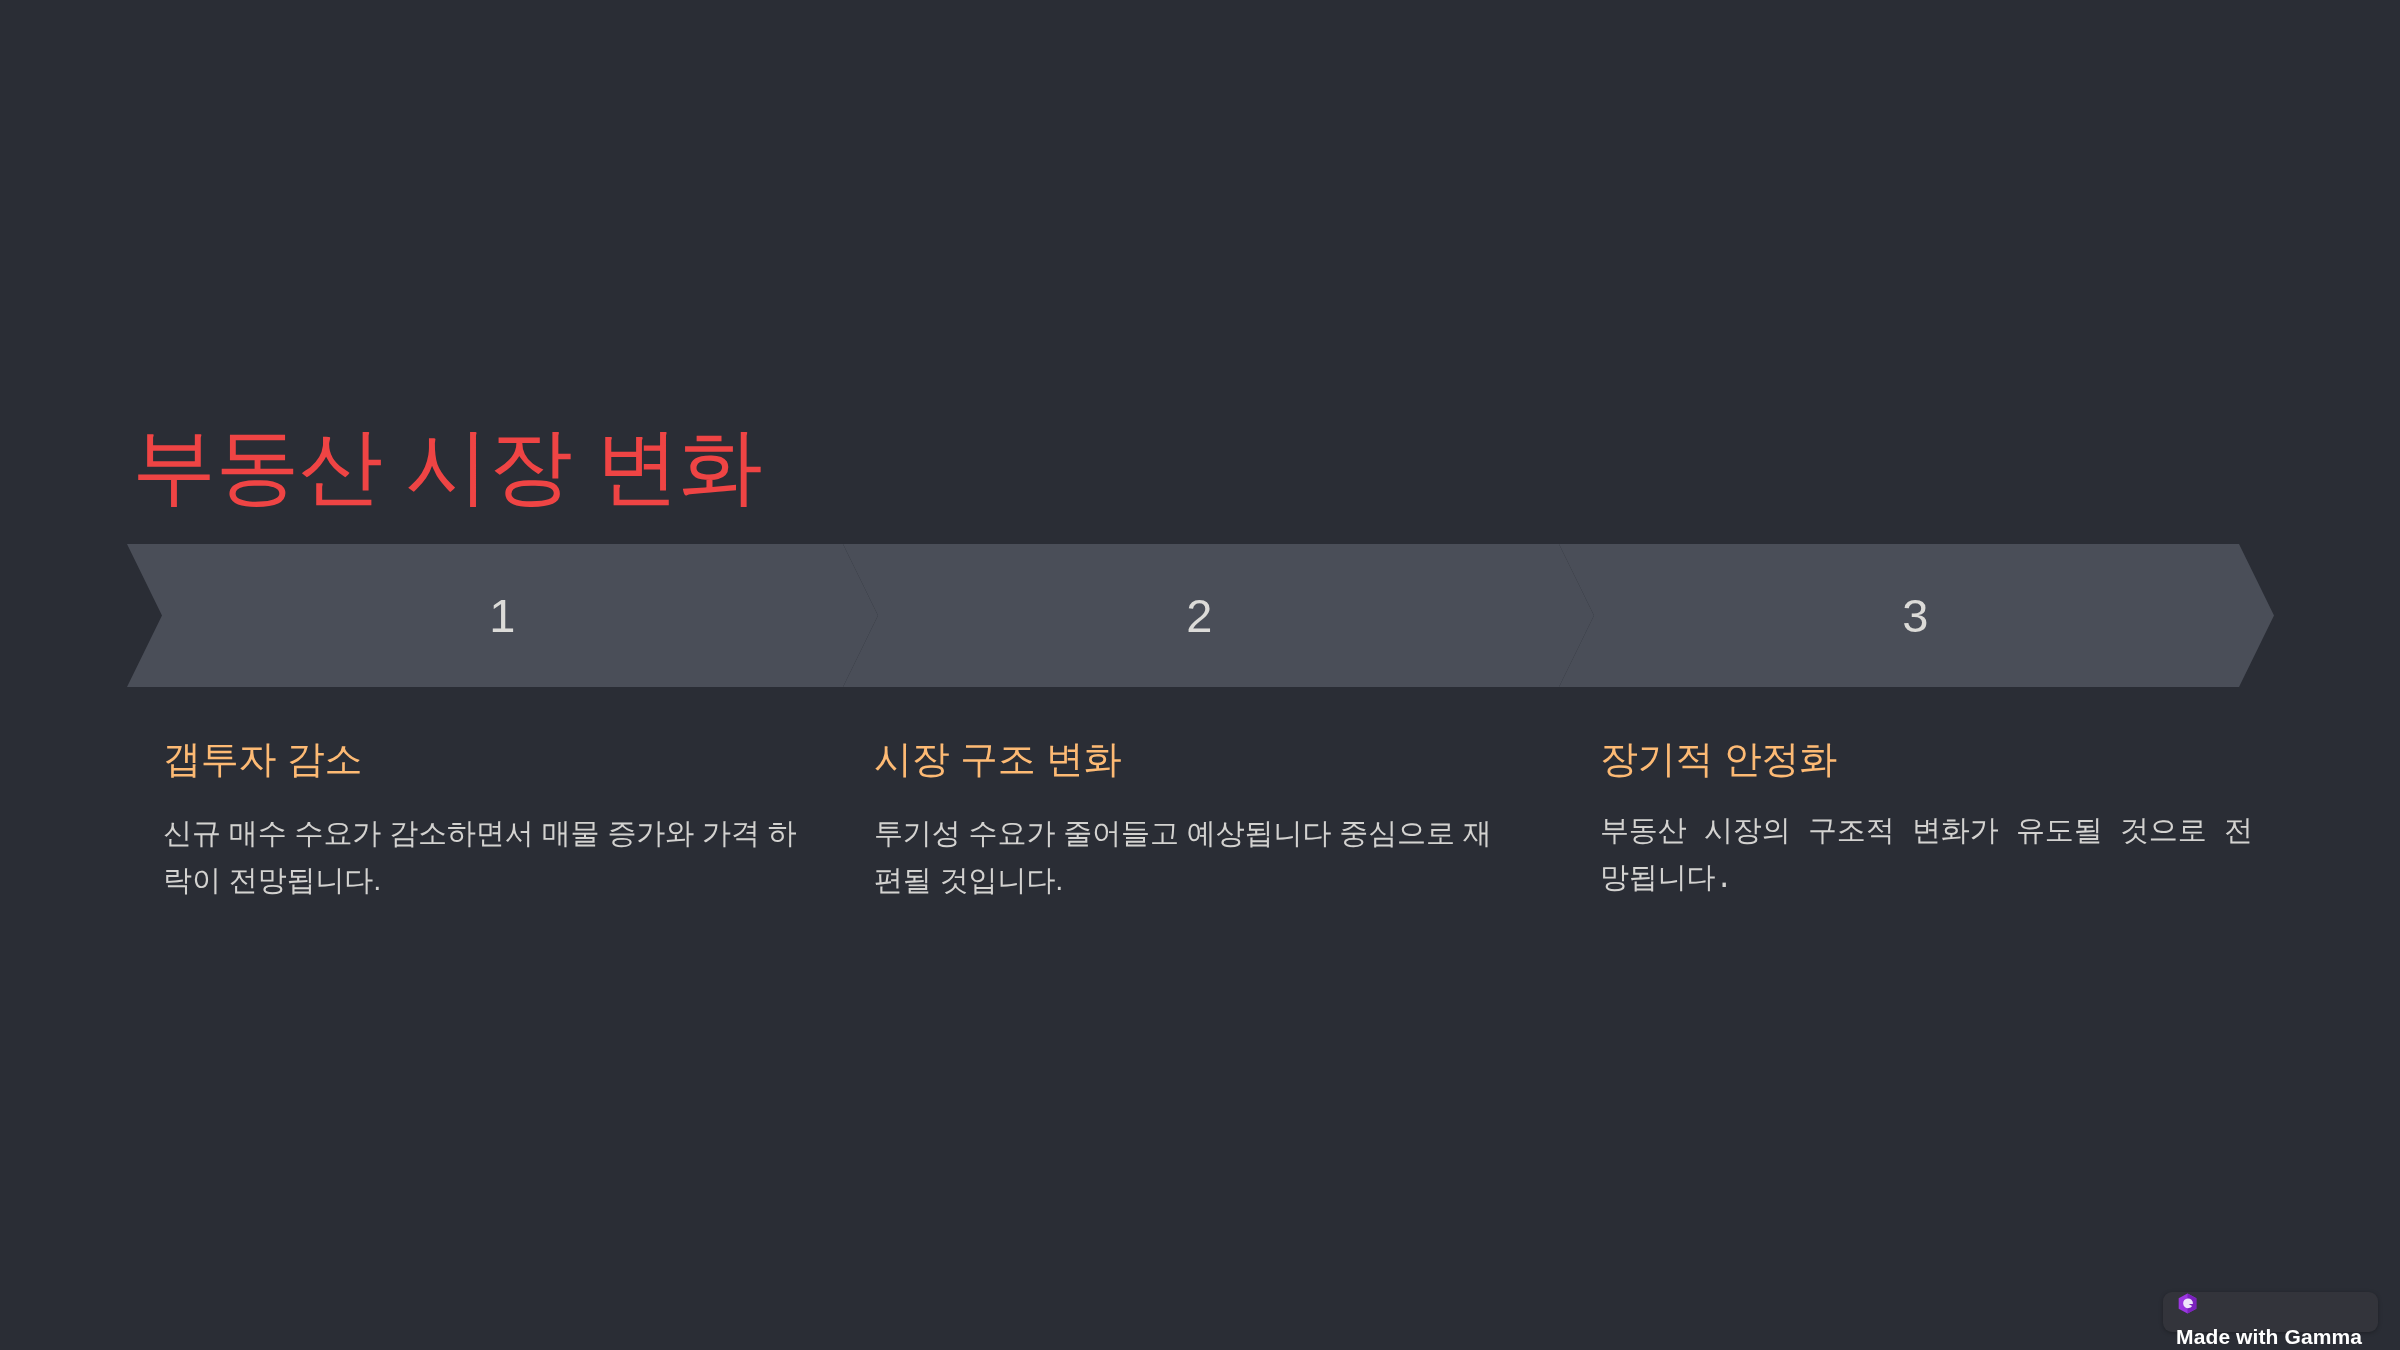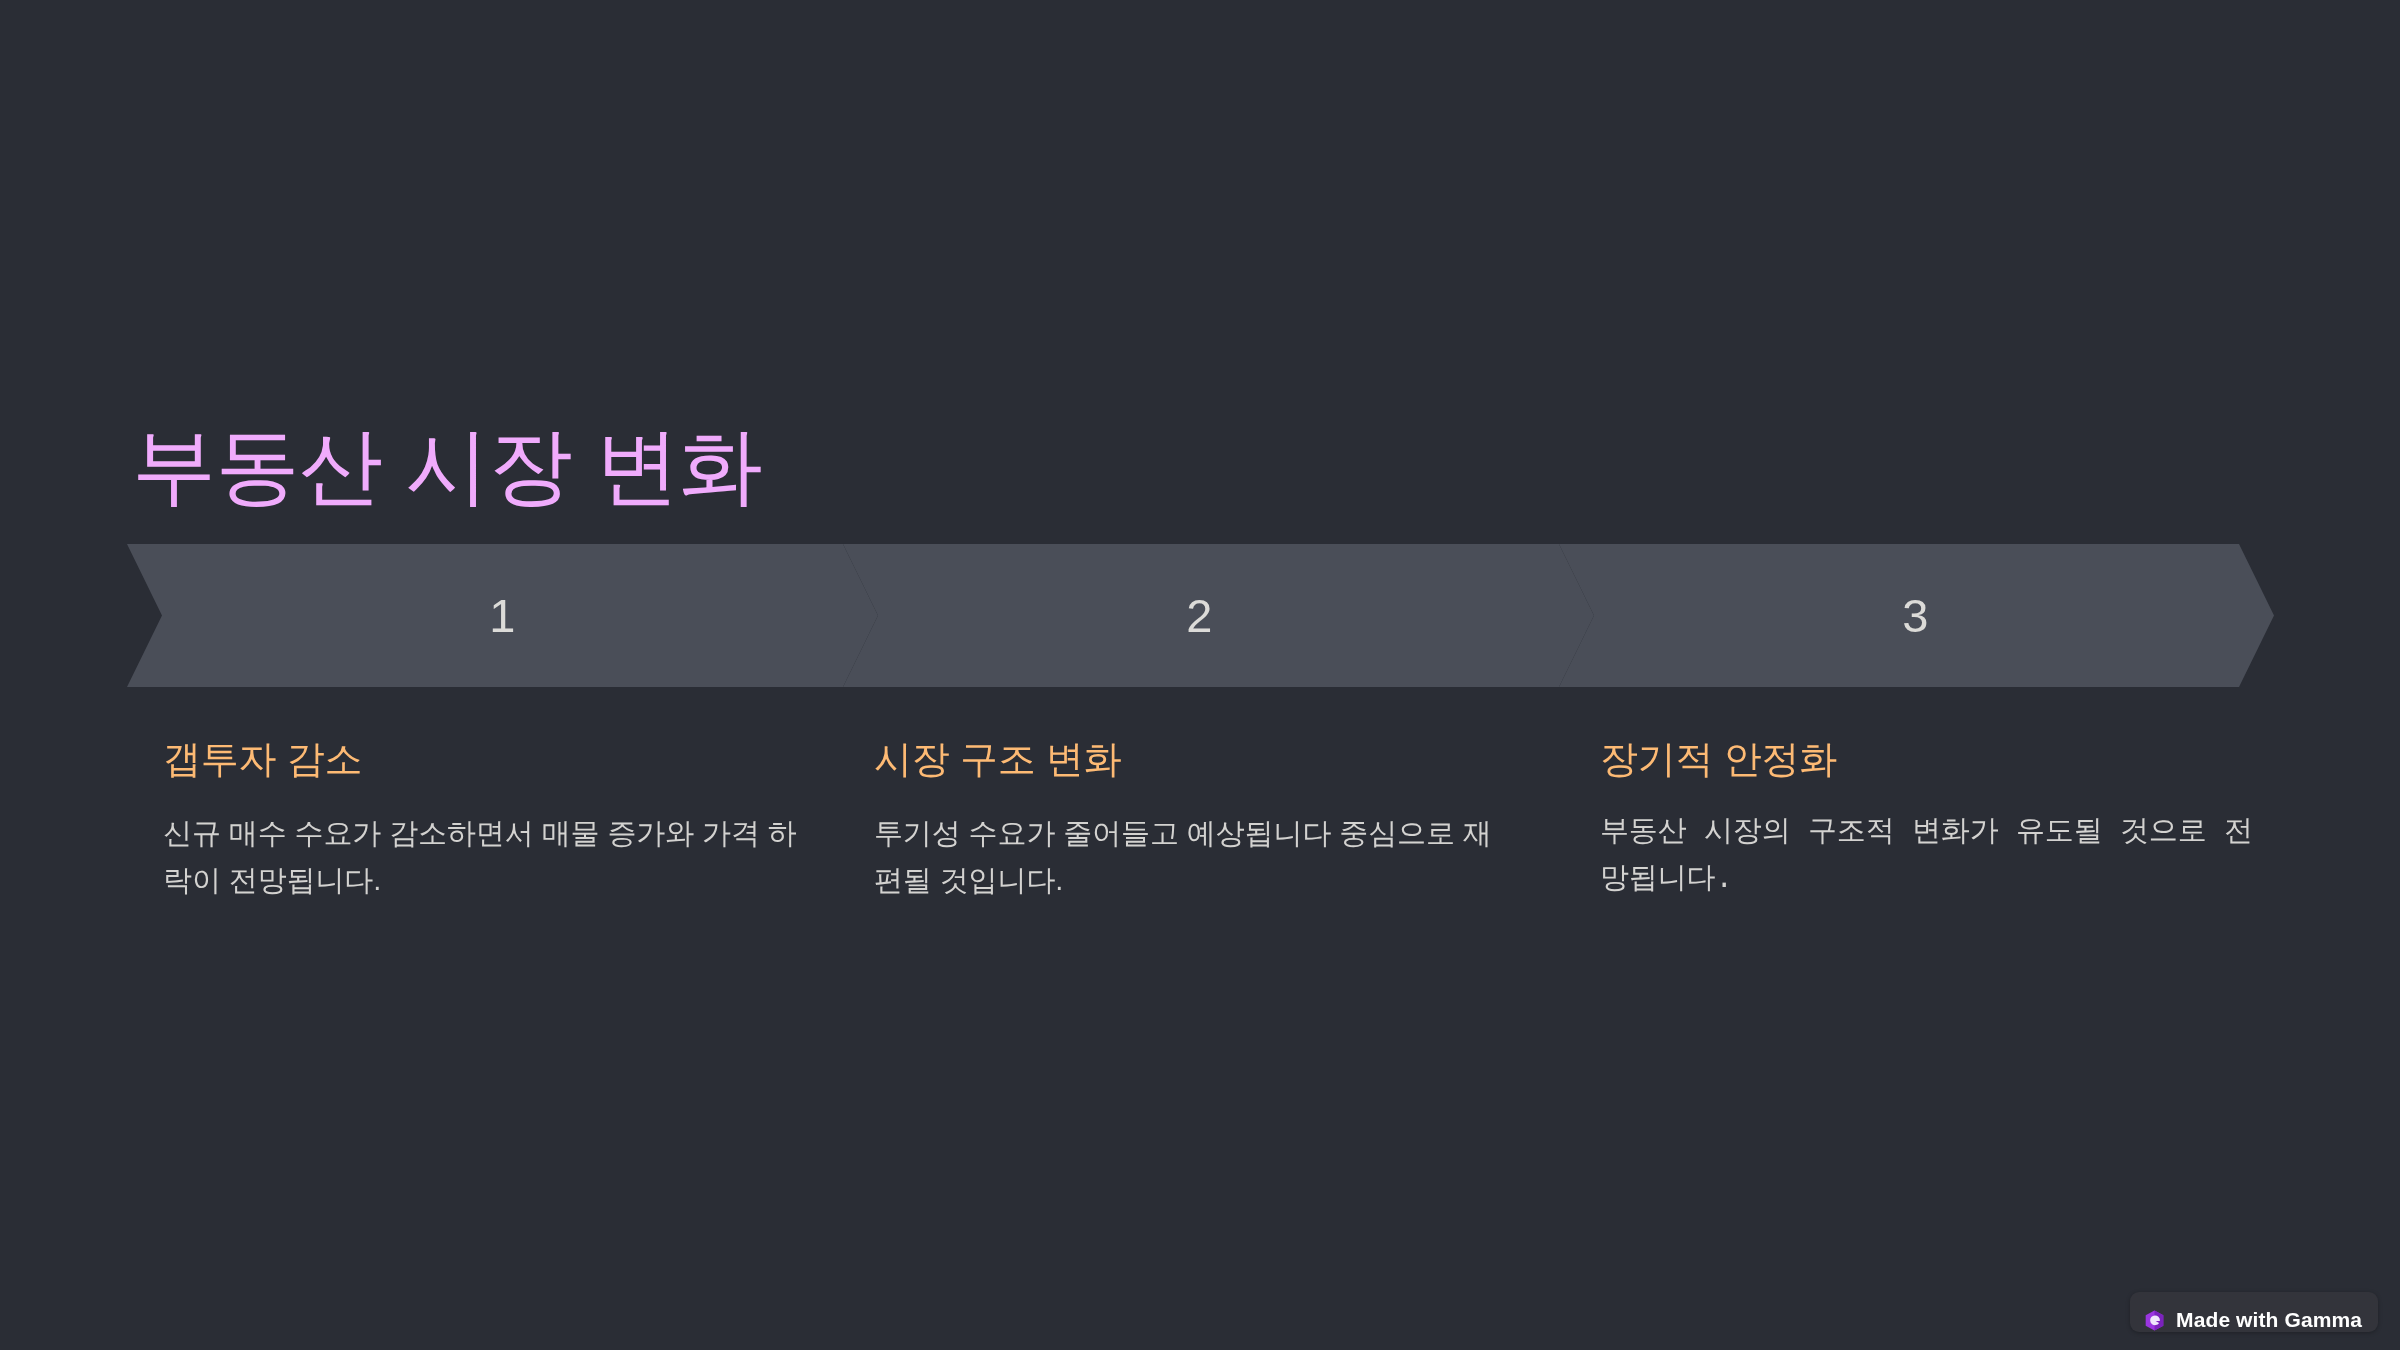--- a/index.html
+++ b/index.html
@@ -26,21 +26,21 @@
 
   
   .slide-title {
     position: absolute;
     left: 132px;
     top: 361px;
     font-size: 84px;
     line-height: 1.18;
     font-weight: 400;
     letter-spacing: -0.5px;
-    color: #f0abfc;
+    color: #ef4444;
     white-space: nowrap;
   }
 
   
   .chevron-band {
     position: absolute;
     left: 127px;
     top: 544px;
     width: 2147px;
     height: 143px;
@@ -106,25 +106,26 @@
   .card.c3 .card-body { max-width: 660px; font-family: Liberation Mono, monospace; }
 
   
   .gamma-badge {
     position: absolute;
     right: 22px;
     bottom: 18px;
     height: 40px;
     padding: 0 16px 0 13px;
     display: flex;
-    align-items: flex-end;
+    align-items: flex-start;
     gap: 10px;
     background: #33343b;
     border-radius: 9px;
     box-shadow: 0 1px 4px rgba(0,0,0,0.28);
+    flex-direction: column;
   }
   .gamma-logo {
     width: 23px;
     height: 23px;
     display: block;
     flex: none;
   }
   .gamma-text {
     font-size: 21px;
     font-weight: bold;

